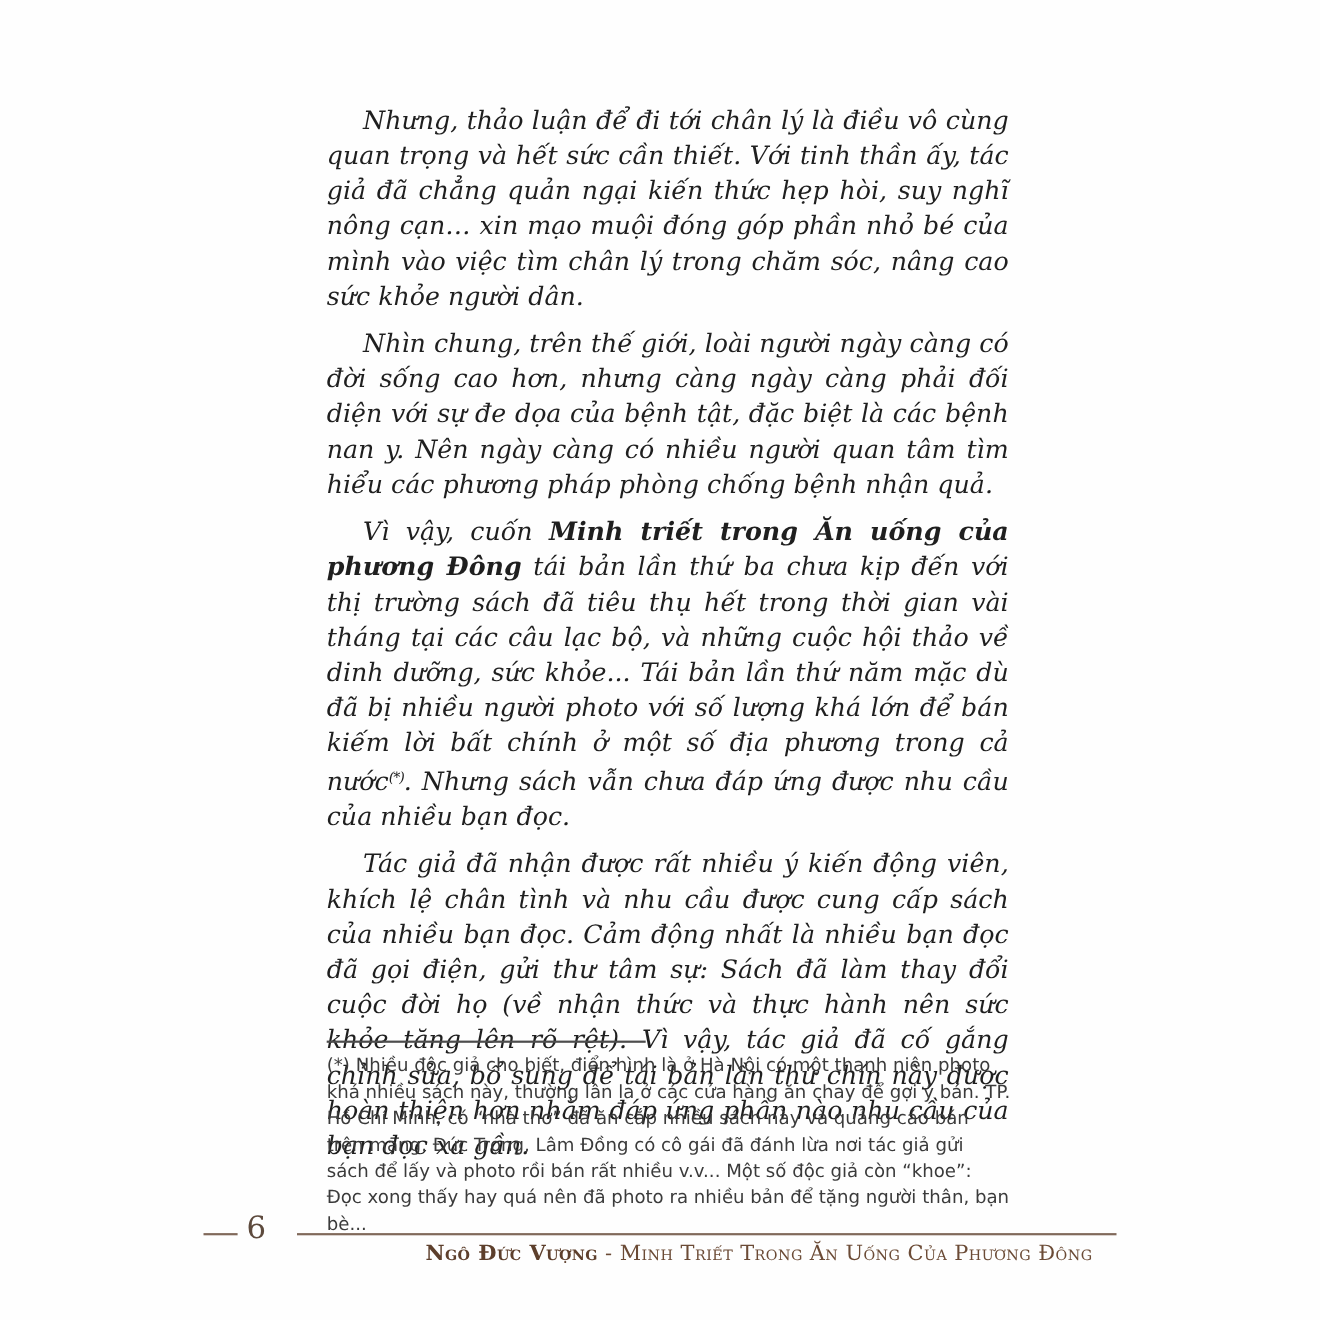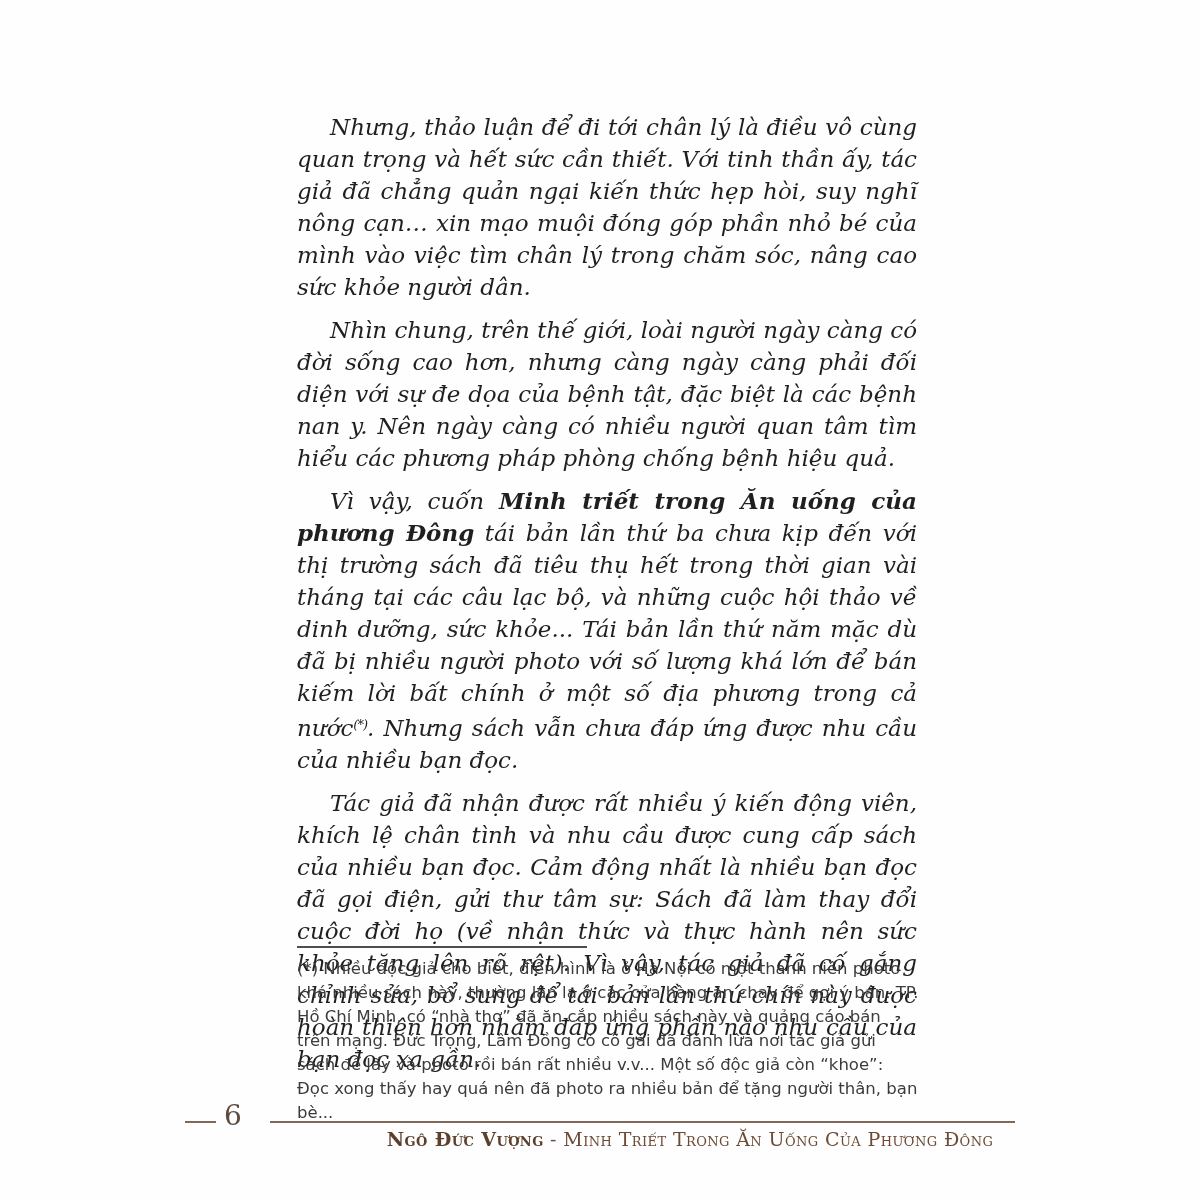--- a/index.html
+++ b/index.html
@@ -12,21 +12,21 @@
     width: 1200px;
     height: 1200px;
     background: #fefefe;
     overflow: hidden;
     font-family: "DejaVu Serif", serif;
   }
   
   .text-block {
     position: absolute;
     left: 297px;
-    top: 111px;
+    top: 94px;
     width: 620px;
   }
   .text-block p {
     margin: 0 0 11px 0;
     font-style: italic;
     font-size: 23px;
     line-height: 32px;
     color: #1f1f1f;
     text-align: justify;
     text-indent: 33px;
@@ -105,21 +105,21 @@
     color: #5d3f2c;
   }
 </style>
 </head>
 <body>
 
 <div class="page">
 
   <div class="text-block">
     <p>Nhưng, thảo luận để đi tới chân lý là điều vô cùng quan trọng và hết sức cần thiết. Với tinh thần ấy, tác giả đã chẳng quản ngại kiến thức hẹp hòi, suy nghĩ nông cạn… xin mạo muội đóng góp phần nhỏ bé của mình vào việc tìm chân lý trong chăm sóc, nâng cao sức khỏe người dân.</p>
-    <p>Nhìn chung, trên thế giới, loài người ngày càng có đời sống cao hơn, nhưng càng ngày càng phải đối diện với sự đe dọa của bệnh tật, đặc biệt là các bệnh nan y. Nên ngày càng có nhiều người quan tâm tìm hiểu các phương pháp phòng chống bệnh hiệu quả.</p>
+    <p>Nhìn chung, trên thế giới, loài người ngày càng có đời sống cao hơn, nhưng càng ngày càng phải đối diện với sự đe dọa của bệnh tật, đặc biệt là các bệnh nan y. Nên ngày càng có nhiều người quan tâm tìm hiểu các phương pháp phòng chống bệnh nhận quả.</p>
     <p><span>Vì vậy, cuốn </span><span class="book-title">Minh triết trong Ăn uống của phương Đông</span><span> tái bản lần thứ ba chưa kịp đến với thị trường sách đã tiêu thụ hết trong thời gian vài tháng tại các câu lạc bộ, và những cuộc hội thảo về dinh dưỡng, sức khỏe... Tái bản lần thứ năm mặc dù đã bị nhiều người photo với số lượng khá lớn để bán kiếm lời bất chính ở một số địa phương trong cả nước</span><span class="fn-marker">(*)</span><span>. Nhưng sách vẫn chưa đáp ứng được nhu cầu của nhiều bạn đọc.</span></p>
     <p>Tác giả đã nhận được rất nhiều ý kiến động viên, khích lệ chân tình và nhu cầu được cung cấp sách của nhiều bạn đọc. Cảm động nhất là nhiều bạn đọc đã gọi điện, gửi thư tâm sự: Sách đã làm thay đổi cuộc đời họ (về nhận thức và thực hành nên sức khỏe tăng lên rõ rệt). Vì vậy, tác giả đã cố gắng chỉnh sửa, bổ sung để tái bản lần thứ chín này được hoàn thiện hơn nhằm đáp ứng phần nào nhu cầu của bạn đọc xa gần.</p>
   </div>
 
   <div class="footnote-block">
     <div class="fn-divider"></div>
     <div class="fn-text">(*) Nhiều độc giả cho biết, điển hình là ở Hà Nội có một thanh niên photo khá nhiều sách này, thường lân la ở các cửa hàng ăn chay để gợi ý bán. TP. Hồ Chí Minh, có “nhà thơ” đã ăn cắp nhiều sách này và quảng cáo bán trên mạng. Đức Trọng, Lâm Đồng có cô gái đã đánh lừa nơi tác giả gửi sách để lấy và photo rồi bán rất nhiều v.v... Một số độc giả còn “khoe”: Đọc xong thấy hay quá nên đã photo ra nhiều bản để tặng người thân, bạn bè...</div>
   </div>
 
   <div class="footer-dash"></div>

